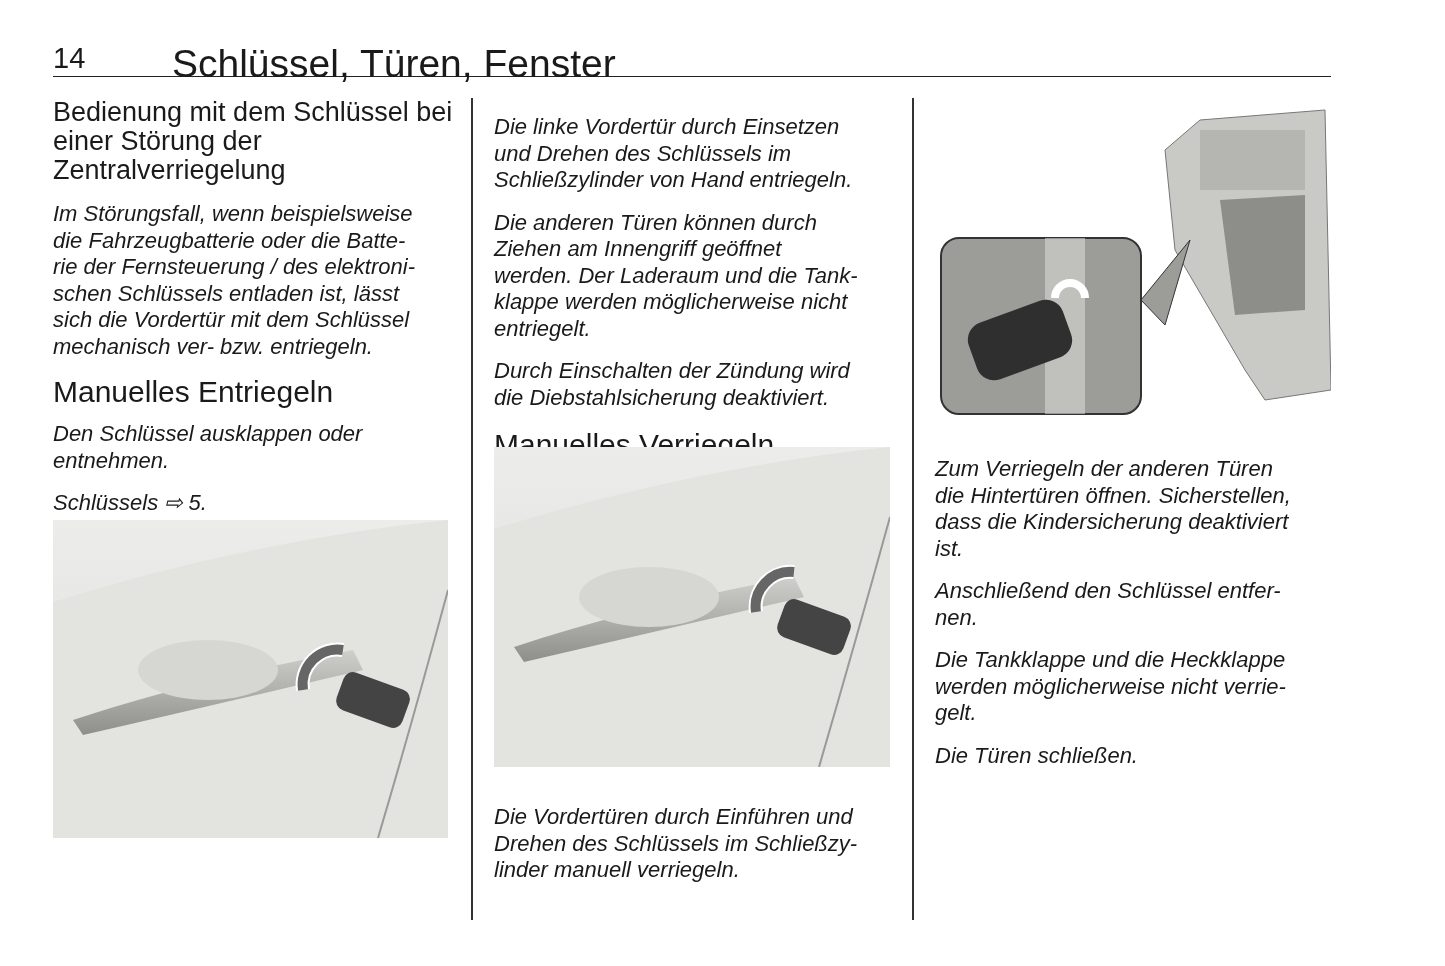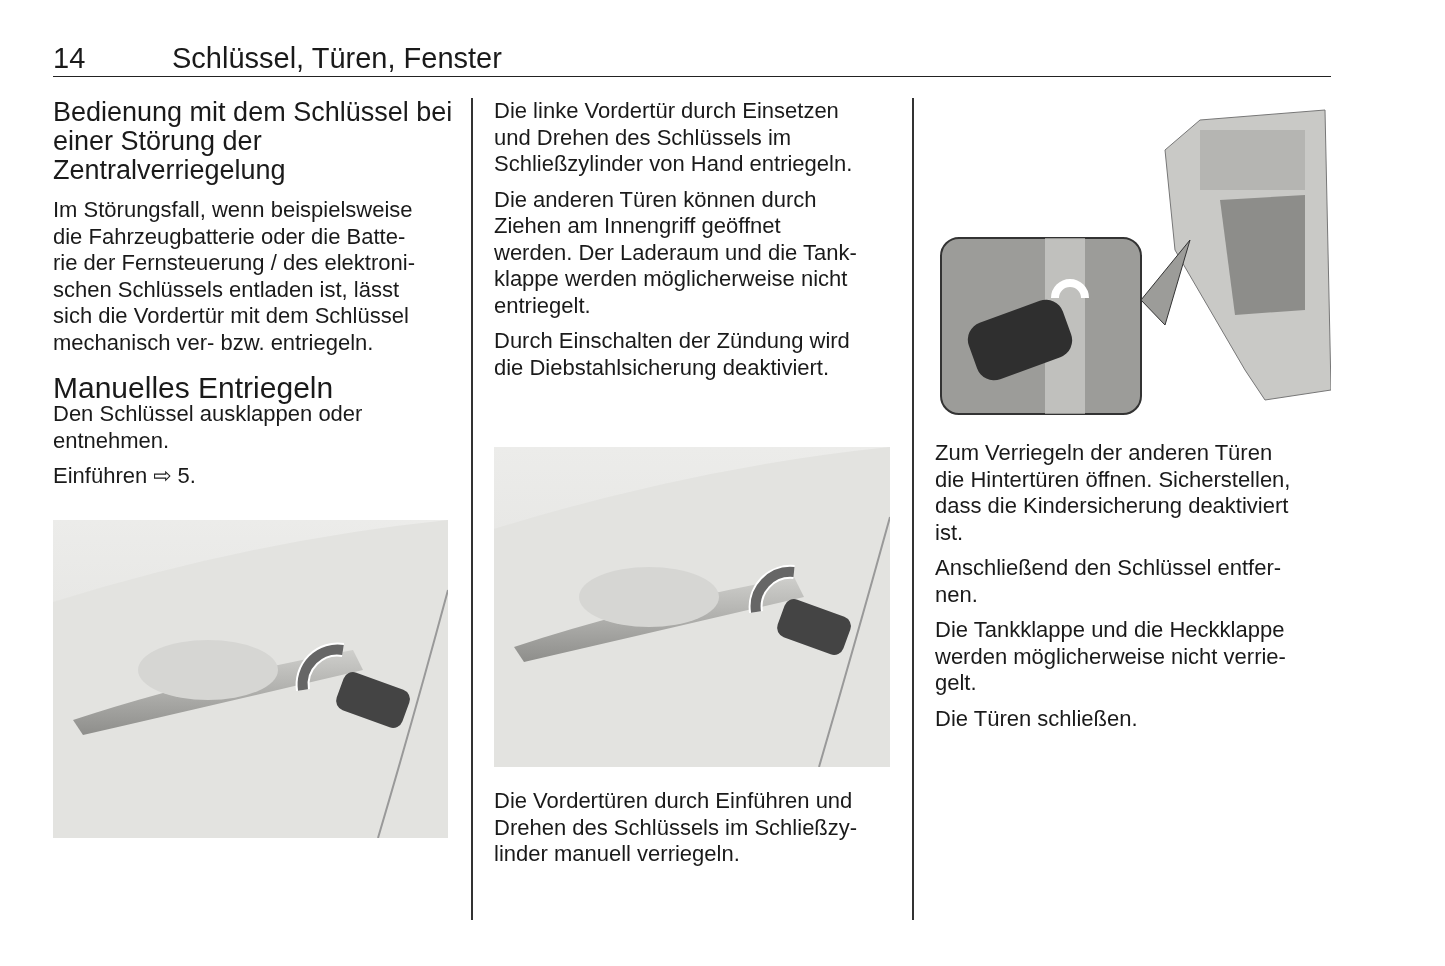--- a/index.html
+++ b/index.html
@@ -1,28 +1,28 @@
 <!DOCTYPE html>
 <html><head>
 <meta charset="utf-8">
 <style>
   html, body { margin:0; padding:0; background:#ffffff; }
   body { width:1445px; height:966px; position:relative; overflow:hidden;
          font-family:"Liberation Sans", sans-serif; color:#1a1a1a; }
   .header { position:absolute; left:53px; top:40px; width:1278px; height:36px; border-bottom:1.5px solid #222; }
   .page-num { position:absolute; left:0; top:2px; font-size:29px; }
-  .chapter { position:absolute; left:119px; top:2px; font-size:29px; }
+  .chapter { position:absolute; left:119px; top:2px; font-size:39px; }
   .col { position:absolute; top:98px; }
   .col1 { left:53px; width:400px; }
   .col2 { left:494px; width:400px; }
   .col3 { left:935px; width:400px; }
   .divider { position:absolute; top:98px; width:1.5px; height:822px; background:#333; }
   .h2 { font-size:27px; line-height:29px; margin:0 0 12px 0; }
   .h3 { font-size:30px; line-height:27px; margin:0; }
-  p { font-size:22px; line-height:26.5px; margin:0 0 9px 0; white-space:pre-line; }
+  p { font-size:22px; line-height:26.5px; margin:16px 0 9px 0; white-space:pre-line;font-style:italic; }
   .fig { position:absolute; background:#e8e8e6; overflow:hidden; }
   .ref-icon { display:inline-block; width:18px; text-align:center; }
 </style>
 </head>
 <body>
 
 <div class="header">
   <span class="page-num">14</span>
   <span class="chapter">Schlüssel, Türen, Fenster</span>
 </div>
@@ -36,21 +36,21 @@
 Zentralverriegelung</div>
   <p>Im Störungsfall, wenn beispielsweise
 die Fahrzeugbatterie oder die Batte-
 rie der Fernsteuerung / des elektroni-
 schen Schlüssels entladen ist, lässt
 sich die Vordertür mit dem Schlüssel
 mechanisch ver- bzw. entriegeln.</p>
   <div class="h3" style="margin-top:18px">Manuelles Entriegeln</div>
   <p>Den Schlüssel ausklappen oder
 entnehmen.</p>
-  <p><span>Einführen</span> <span class="ref-icon">⇨</span> <span>5.</span></p>
+  <p><span>Schlüssels</span> <span class="ref-icon">⇨</span> <span>5.</span></p>
 </div>
 
 <div class="fig" style="left:53px; top:520px; width:395px; height:318px;">
   <svg width="395" height="318" viewBox="0 0 395 318">
     <defs>
       <linearGradient id="g1" x1="0" y1="0" x2="0" y2="1">
           <stop offset="0" stop-color="#ececea"></stop>
           <stop offset="1" stop-color="#dcdcd9"></stop>
         </linearGradient>
       <linearGradient id="h1" x1="0" y1="0" x2="0" y2="1">
@@ -73,20 +73,21 @@
   <p>Die linke Vordertür durch Einsetzen
 und Drehen des Schlüssels im
 Schließzylinder von Hand entriegeln.</p>
   <p>Die anderen Türen können durch
 Ziehen am Innengriff geöffnet
 werden. Der Laderaum und die Tank-
 klappe werden möglicherweise nicht
 entriegelt.</p>
   <p>Durch Einschalten der Zündung wird
 die Diebstahlsicherung deaktiviert.</p>
+  <div class="h3" style="margin-top:20px">Manuelles Verriegeln</div>
 </div>
 
 <div class="fig" style="left:494px; top:447px; width:396px; height:320px;">
   <svg width="396" height="320" viewBox="0 0 396 320">
     <rect width="396" height="320" fill="url(#g1)"></rect>
     <path d="M0 82 Q200 20 396 0 L396 320 L0 320 Z" fill="#e3e3e0"></path>
     <path d="M396 70 Q360 200 325 320" stroke="#999" stroke-width="2" fill="none"></path>
     <path d="M20 200 Q140 160 300 130 L310 150 Q160 185 30 215 Z" fill="url(#h1)"></path>
     <ellipse cx="155" cy="150" rx="70" ry="30" fill="#d6d6d3"></ellipse>
     <path d="M262 165 A35 35 0 0 1 300 125" stroke="#fff" stroke-width="14" fill="none"></path>

